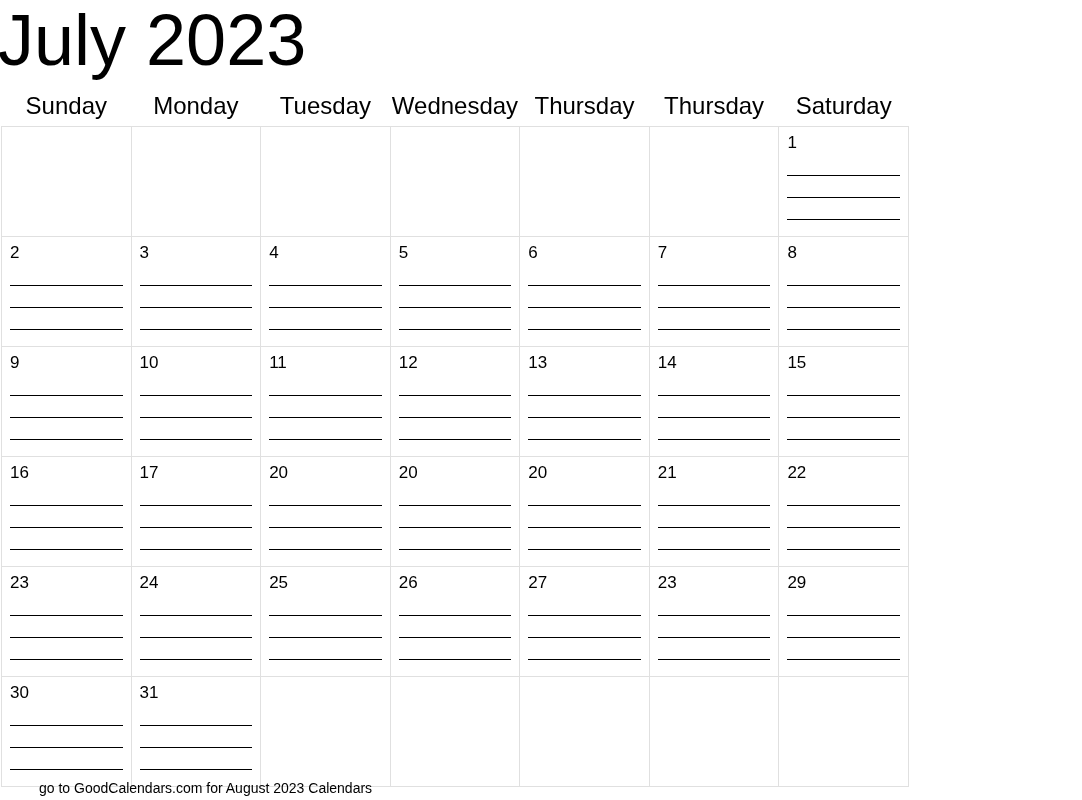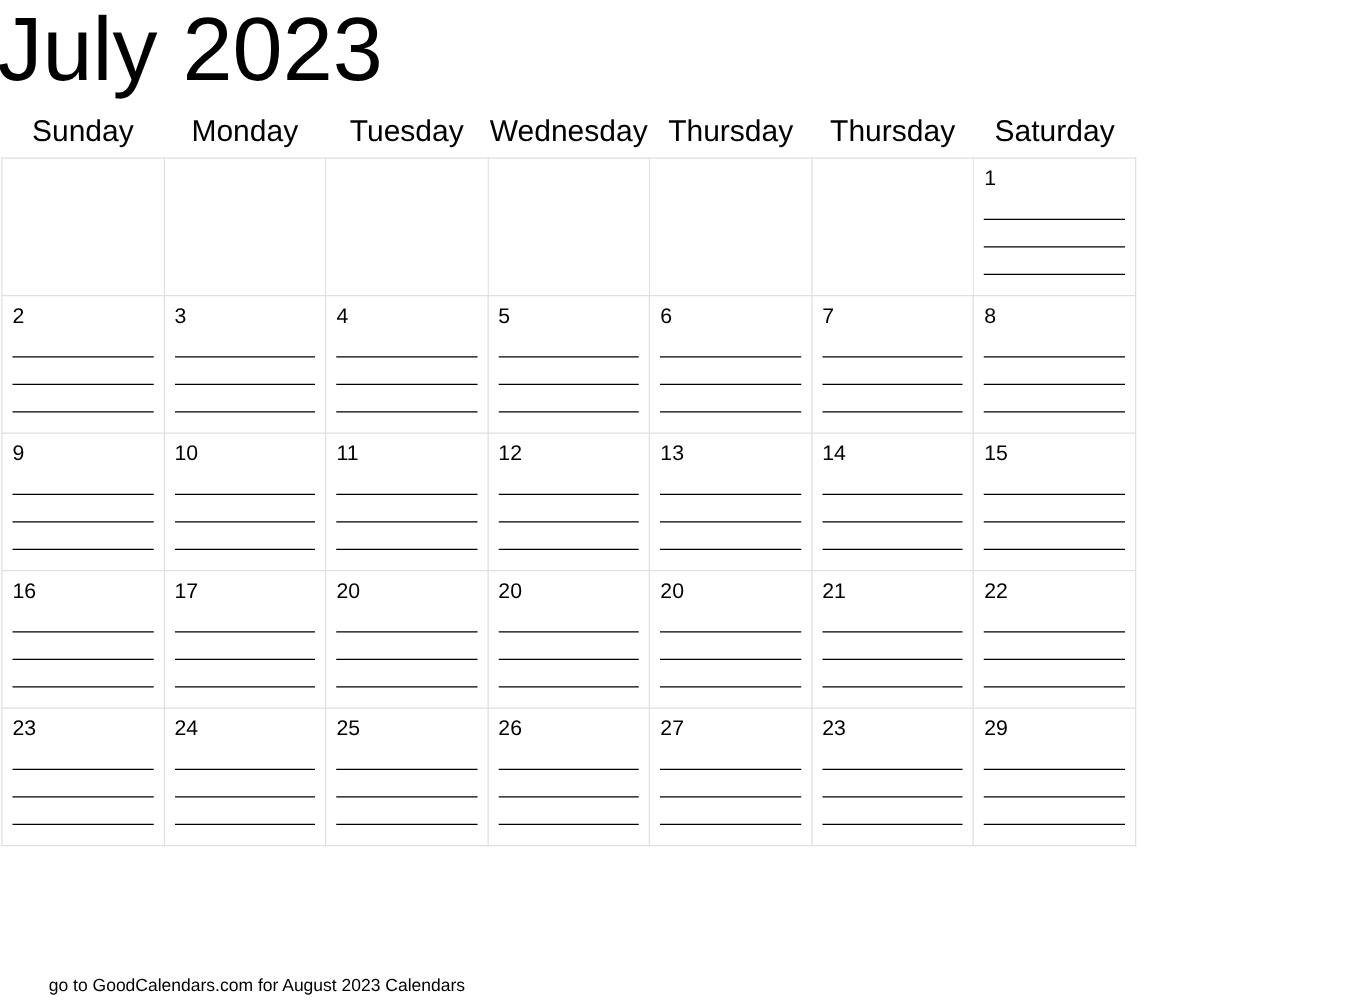--- a/index.html
+++ b/index.html
@@ -330,16 +330,39 @@
         </td>
         <td>
           <span class="day-number">29</span>
           <div class="lines">
             <div class="line"></div>
             <div class="line"></div>
             <div class="line"></div>
           </div>
         </td>
       </tr>
+      <tr>
+        <td>
+          <span class="day-number">30</span>
+          <div class="lines">
+            <div class="line"></div>
+            <div class="line"></div>
+            <div class="line"></div>
+          </div>
+        </td>
+        <td>
+          <span class="day-number">31</span>
+          <div class="lines">
+            <div class="line"></div>
+            <div class="line"></div>
+            <div class="line"></div>
+          </div>
+        </td>
+        <td class="empty"></td>
+        <td class="empty"></td>
+        <td class="empty"></td>
+        <td class="empty"></td>
+        <td class="empty"></td>
+      </tr>
     </tbody>
 </table>
 
 <div class="footer">go to GoodCalendars.com for August 2023 Calendars</div>
 
 </body></html>

